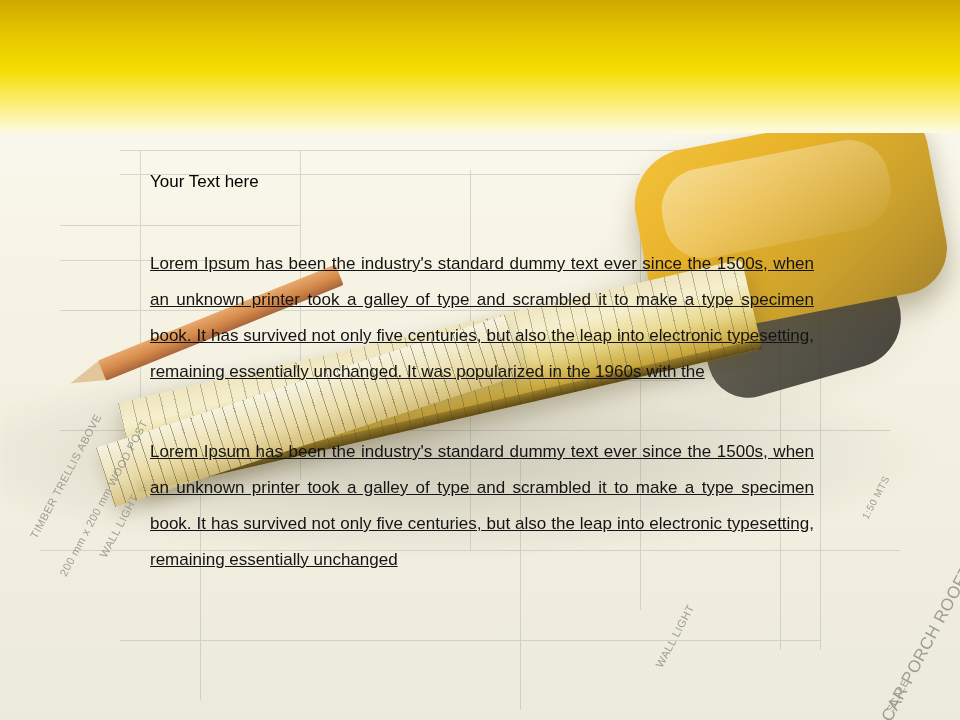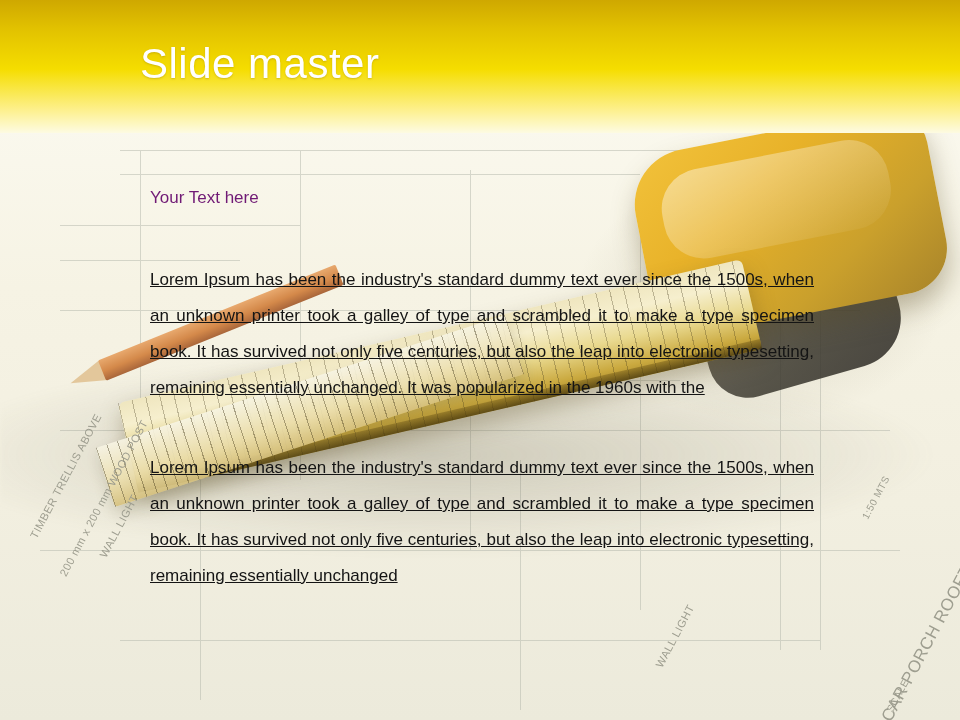--- a/index.html
+++ b/index.html
@@ -172,22 +172,22 @@
   
   .content {
     position: absolute;
     left: 150px; top: 170px;
     width: 664px;
     color: #1b1b1b;
   }
   .subtitle {
     font-size: 17px;
     line-height: 24px;
-    margin: 16px 0 52px 0;
-    color: #701a75;
+    margin: 0 0 52px 0;
+    color: #000000;
   }
   .para {
     font-size: 17px;
     line-height: 36px;
     text-align: justify;
     margin: 0 0 44px 0;
     color: #141414;
     text-decoration: underline;
   }
   .para:last-child { margin-bottom: 0; }
@@ -243,21 +243,20 @@
     <div class="bp-label" style="left:-4px; top:470px; transform:rotate(-62deg); font-size:11px;">TIMBER TRELLIS ABOVE</div>
     <div class="bp-label" style="left:16px; top:492px; transform:rotate(-62deg); font-size:11px;">200 mm x 200 mm WOOD POST</div>
     <div class="bp-label" style="left:84px; top:520px; transform:rotate(-62deg); font-size:11px;">WALL LIGHT</div>
     <div class="bp-label" style="left:640px; top:630px; transform:rotate(-62deg); font-size:11px;">WALL LIGHT</div>
     <div class="bp-label" style="left:820px; top:600px; transform:rotate(-62deg); font-size:17px;">CAR PORCH ROOFTOP PLAN</div>
     <div class="bp-label" style="left:852px; top:492px; transform:rotate(-62deg); font-size:10px;">1:50  MTS</div>
     <div class="bp-label" style="left:880px; top:690px; transform:rotate(-62deg); font-size:10px;">SCALE</div>
   </div>
 
   <div class="header"></div>
-  <div class="title">Slide master</div>
 
   <div class="content">
     <p class="subtitle">Your Text here</p>
     <p class="para">Lorem Ipsum has been the industry's standard dummy text ever since the 1500s, when an unknown printer took a galley of type and scrambled it to make a type specimen book. It has survived not only five centuries, but also the leap into electronic typesetting, remaining essentially unchanged. It was popularized in the 1960s with the</p>
     <p class="para">Lorem Ipsum has been the industry's standard dummy text ever since the 1500s, when an unknown printer took a galley of type and scrambled it to make a type specimen book. It has survived not only five centuries, but also the leap into electronic typesetting, remaining essentially unchanged</p>
   </div>
 
 </div>
 
 </body></html>

